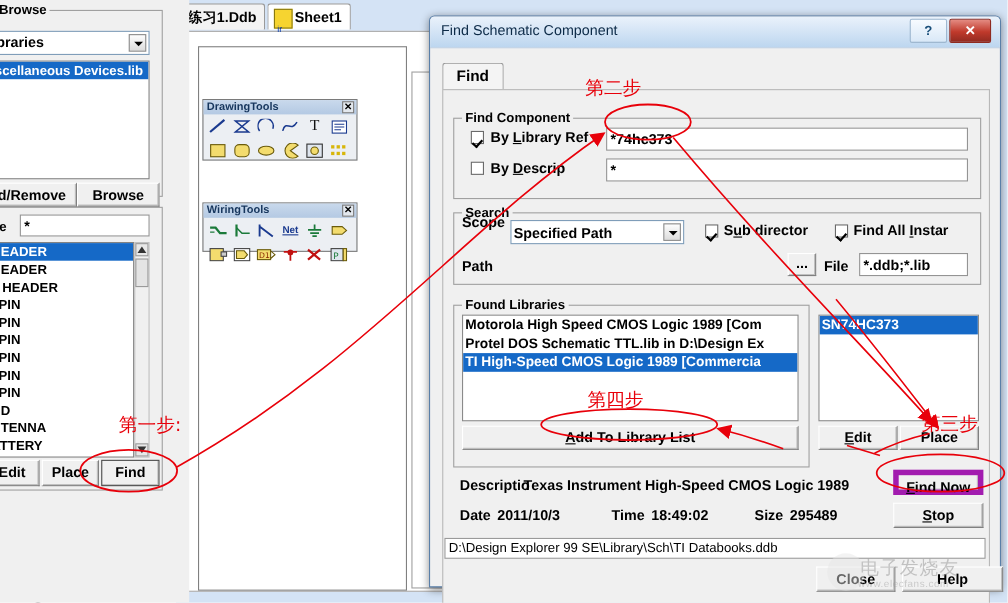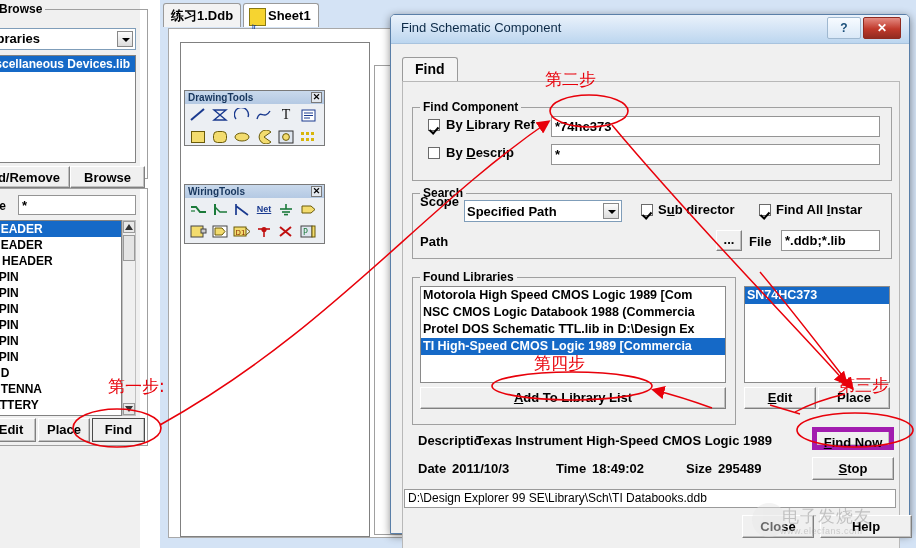--- a/index.html
+++ b/index.html
@@ -6,21 +6,21 @@
   body{
     width:916px;height:548px;overflow:hidden;position:relative;
     background:#ffffff;
     font-family:"Liberation Sans", sans-serif;
     font-size:11px;
     -webkit-font-smoothing:none;
   }
   .abs{position:absolute;}
 
   
-  #left-panel{left:0;top:0;width:140px;height:548px;background:#f0f0f0;}
+  #left-panel{left:0;top:0;width:172px;height:548px;background:#f0f0f0;}
   .gbox{position:absolute;border:1px solid #a0a0a0;}
   .gbox-legend{position:absolute;background:#f0f0f0;padding:0 3px;font-weight:bold;font-size:12px;color:#000;}
 
   .combo{position:absolute;background:#fff;border:1px solid #7f9db9;box-sizing:border-box;
          font-size:13px;font-weight:bold;padding-left:2px;line-height:20px;color:#000;}
   .combo-btn{position:absolute;right:2px;top:2px;width:16px;height:16px;
              background:linear-gradient(#fdfdfd,#dcdcdc);border:1px solid #888;box-sizing:border-box;}
   .combo-btn:after{content:"";position:absolute;left:4px;top:6px;
     border-left:4px solid transparent;border-right:4px solid transparent;border-top:4px solid #000;}
 
@@ -214,21 +214,21 @@
             <rect x="11" y="2" width="3" height="3"></rect>
             <rect x="1" y="8" width="3" height="3"></rect>
             <rect x="6" y="8" width="3" height="3"></rect>
             <rect x="11" y="8" width="3" height="3"></rect>
           </g>
         </svg>
       </span>
   </div>
 </div>
 
-<div class="ftool" style="left:184px;top:184px;width:141px;height:60px;">
+<div class="ftool" style="left:184px;top:184px;width:141px;height:45px;">
   <div class="ftool-title">
     <span>WiringTools</span>
     <span class="ftool-x">✕</span>
   </div>
   <div class="ftool-row">
     <span class="ticon">
       <svg width="17" height="13">
           <path d="M1,4 L6,4 L10,9 L16,9" fill="none" stroke="#1b7a3a" stroke-width="2"></path>
           <path d="M1,8 L5,8" stroke="#1b7a3a" stroke-width="1.2"></path>
         </svg>
@@ -407,21 +407,20 @@
     <div class="lbl" style="left:24px;top:189px;">Path</div>
     <div class="btn" style="left:320px;top:185px;width:26px;height:21px;line-height:18px;">...</div>
     <div class="lbl" style="left:353px;top:189px;">File</div>
     <div class="txtin" style="left:385px;top:185px;width:99px;height:21px;line-height:20px;">*.ddb;*.lib</div>
 
     <div class="gbox" style="left:16px;top:232px;width:322px;height:146px;"></div>
     <div class="gbox-legend" style="left:24px;top:225px;">Found Libraries</div>
 
     <div class="dlist" style="left:24px;top:241px;width:306px;height:97px;" id="found-lib-list">
         <div class="dli">Motorola High Speed CMOS Logic 1989 [Com</div>
-        <div class="dli">NSC CMOS Logic Databook 1988 (Commercia</div>
         <div class="dli">Protel DOS Schematic TTL.lib in D:\Design Ex</div>
         <div class="dli sel">TI High-Speed CMOS Logic 1989 [Commercia</div>
       </div>
 
     <div class="btn" style="left:24px;top:342px;width:306px;height:22px;line-height:20px;"><u>A</u>dd To Library List</div>
 
     <div class="dlist" style="left:348px;top:241px;width:146px;height:97px;" id="found-comp-list">
         <div class="dli sel">SN74HC373</div>
       </div>
     <div class="btn" style="left:348px;top:342px;width:72px;height:22px;line-height:20px;"><u>E</u>dit</div>
@@ -473,15 +472,15 @@
   <ellipse cx="572" cy="386" rx="80" ry="14" fill="none" stroke="#e8000a" stroke-width="1.6"></ellipse>
 
   <path d="M712,408 C690,400 670,394 654,390" fill="none" stroke="#e8000a" stroke-width="1.5" marker-end="url(#ah)"></path>
 
   <ellipse cx="855" cy="430" rx="58" ry="17" fill="none" stroke="#e8000a" stroke-width="1.6"></ellipse>
   <path d="M795,412 C810,404 828,398 845,394" fill="none" stroke="#e8000a" stroke-width="1.4"></path>
   <path d="M770,405 L800,414" fill="none" stroke="#e8000a" stroke-width="1.4"></path>
 </svg>
 
 <div class="zh" style="left:108px;top:375px;">第一步:</div>
-<div class="zh" style="left:545px;top:68px;">第二步</div>
+<div class="zh" style="left:532px;top:68px;">第二步</div>
 <div class="zh" style="left:838px;top:374px;">第三步</div>
 <div class="zh" style="left:534px;top:352px;">第四步</div>
 
 </body></html>

